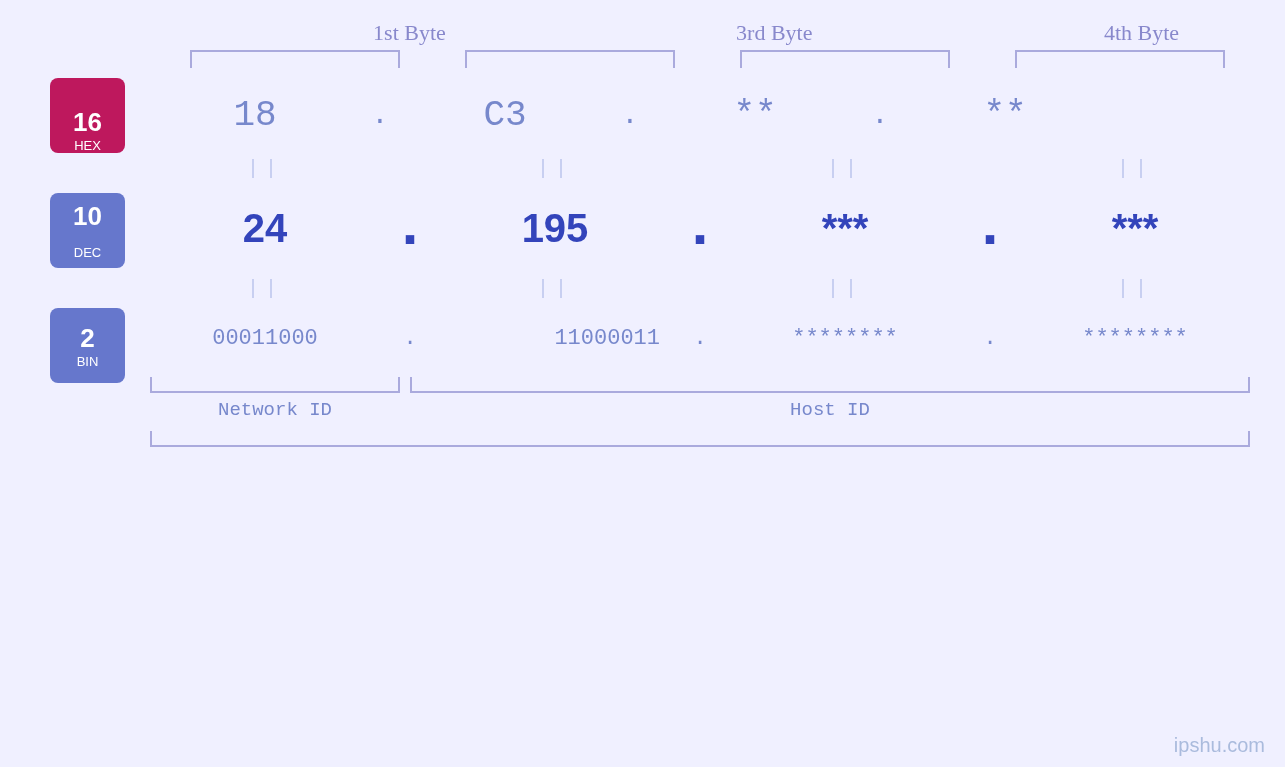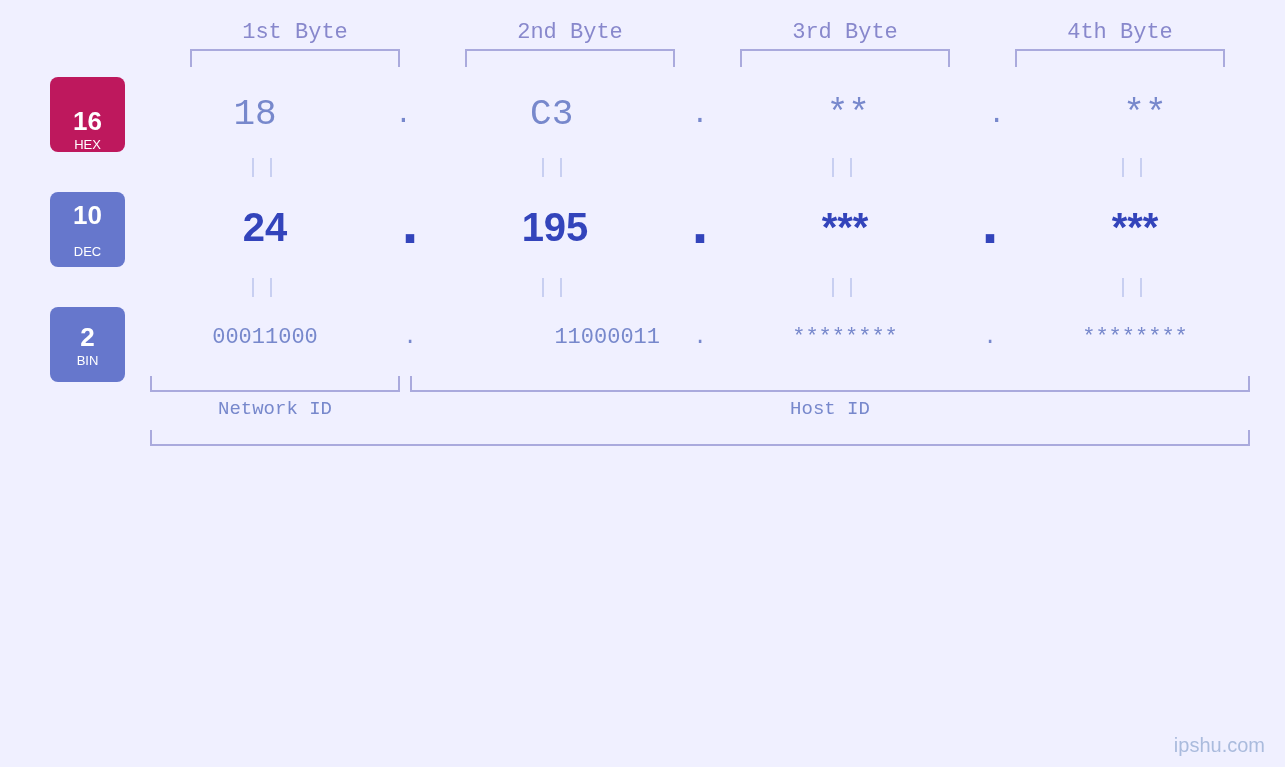--- a/index.html
+++ b/index.html
@@ -26,24 +26,24 @@
     .byte-headers {
       display: flex;
       width: 1100px;
       margin-left: 130px;
       margin-top: 20px;
       justify-content: space-around;
     }
 
     .byte-header {
       width: 210px;
-      text-align: center;
+      text-align: right;
       color: #8888cc;
       font-size: 22px;
-      font-family: Liberation Mono, monospace;
+      font-family: Liberation Serif, serif;
     }
 
     
     .bracket-row {
       display: flex;
       width: 1100px;
       margin-left: 130px;
       margin-top: 4px;
       justify-content: space-around;
     }
@@ -104,21 +104,20 @@
       font-size: 22px;
     }
   </style>
 </head>
 <body>
 
 <div class="container">
 
   <div class="byte-headers">
     <div class="byte-header">1st Byte</div>
-    <div class="byte-header">2nd Byte</div>
     <div class="byte-header">3rd Byte</div>
     <div class="byte-header">4th Byte</div>
   </div>
 
   <div class="bracket-row">
     <div class="bracket"></div>
     <div class="bracket"></div>
     <div class="bracket"></div>
     <div class="bracket"></div>
   </div>
@@ -142,21 +141,21 @@
       <div style="height:30px;"></div>
 
       <div style="width:75px; height:75px; background:#6677cc; color:white; display:flex; flex-direction:column; align-items:center; justify-content:center; border-radius:8px;">
         <span style="font-size:26px; font-weight:bold; font-family:Arial,sans-serif;">2</span>
         <span style="font-size:13px; font-family:Arial,sans-serif;">BIN</span>
       </div>
     </div>
 
     <div style="margin-left:150px; display:flex; flex-direction:column;">
 
-      <div style="display:flex; align-items:center; height:75px; justify-content:space-between; width:1100px;gap:23px;">
+      <div style="display:flex; align-items:center; height:75px; justify-content:flex-start; width:1100px;">
         <div style="width:210px; text-align:center;">
           <span class="hex-val">18</span>
         </div>
         <div style="width:40px; text-align:center;">
           <span class="hex-dot">.</span>
         </div>
         <div style="width:210px; text-align:center;">
           <span class="hex-val">C3</span>
         </div>
         <div style="width:40px; text-align:center;">

